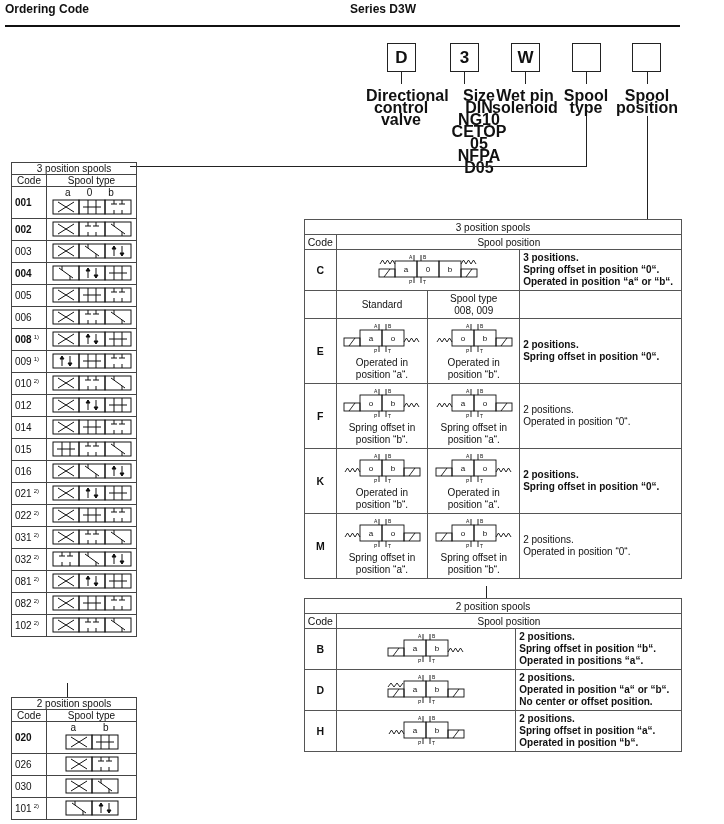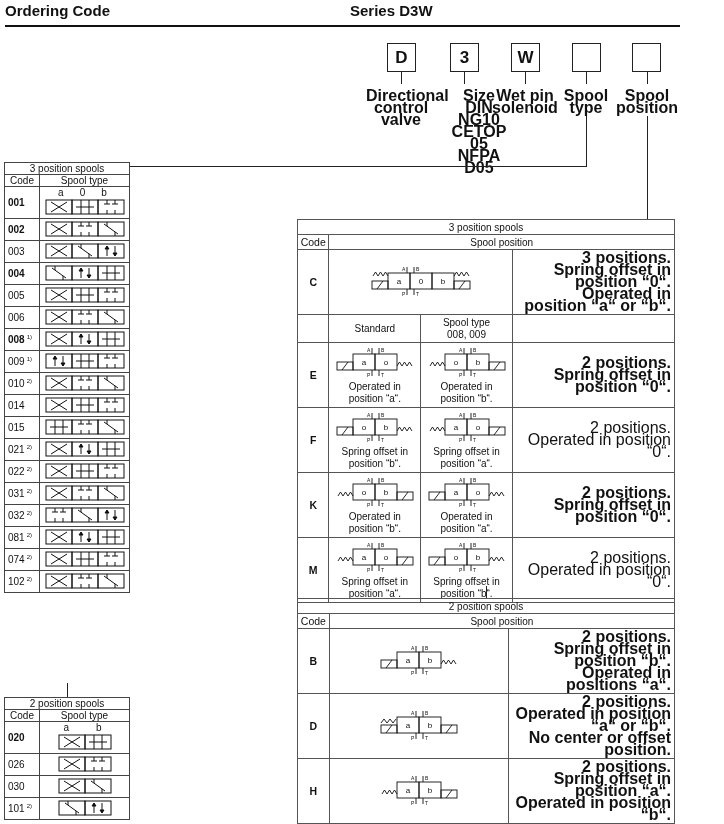--- a/index.html
+++ b/index.html
@@ -1,36 +1,36 @@
 <!DOCTYPE html>
 <html><head>
 <meta charset="utf-8">
 <style>
   html,body{margin:0;padding:0;background:#fff;}
   body{width:724px;height:824px;position:relative;overflow:hidden;font-family:"Liberation Sans",sans-serif;color:#111;}
   .abs{position:absolute;}
-  .h-title{font-weight:bold;font-size:15px;top:2px;}
+  .h-title{font-weight:bold;font-size:12px;top:2px;}
   .rule{position:absolute;left:5px;top:25px;width:675px;height:2px;background:#111;}
   .codebox{position:absolute;top:43px;width:29px;height:29px;border:1.5px solid #222;box-sizing:border-box;font-weight:bold;font-size:17px;text-align:center;line-height:27px;}
   .vline{position:absolute;width:1px;background:#222;}
   .hline{position:absolute;height:1px;background:#222;}
   .clabel{position:absolute;top:90px;font-weight:bold;font-size:16px;line-height:12px;text-align:center;width:70px;}
-  table{border-collapse:collapse;}
+  table{border-collapse:collapse;margin-left:7px;}
   .lt{position:absolute;left:4px;width:126px;font-size:10px;}
   .lt td{border:1px solid #444;padding:0;height:21px;text-align:center;}
   .lt .hdr td{height:11px;font-size:10px;line-height:11px;}
   .lt td.code{width:31px;text-align:left;padding-left:3px;font-size:10px;}
   .lt td.code.b{font-weight:bold;}
   .lt sup{font-size:6px;vertical-align:4px;margin-left:2px;font-weight:normal;}
   .lt .ab{font-size:10px;line-height:10px;display:flex;justify-content:space-around;padding:0 14px 0 10px;}
   .sym{display:inline-block;vertical-align:middle;}
   .rt{position:absolute;left:297px;width:378px;font-size:10px;}
   .rt td{border:1px solid #555;padding:0;text-align:center;}
   .rt td.code{width:31px;font-weight:bold;font-size:10.5px;}
-  .rt td.desc{text-align:right;padding:2px 3px;font-size:16px;line-height:12px;}
+  .rt td.desc{text-align:left;padding:2px 3px;font-size:10px;line-height:12px;}
   .rt td.desc.b{font-weight:bold;}
   .rt .cap{font-size:10px;line-height:12px;display:block;}
 </style>
 </head>
 <body>
 
 <div class="abs h-title" style="left:5px;">Ordering Code</div>
 <div class="abs h-title" style="left:350px;text-align:center;">Series D3W</div>
 <div class="rule"></div>
 
@@ -249,20 +249,36 @@
               <line x1="44" y1="12" x2="44" y2="16"></line>
               <line x1="33" y1="6" x2="39" y2="6"></line>
               <line x1="41" y1="6" x2="47" y2="6"></line>
               <rect x="53" y="2" width="26" height="14"></rect>
               <line x1="59" y1="4" x2="73" y2="14"></line>
               <line x1="62" y1="2" x2="62" y2="6"></line>
               <line x1="70" y1="12" x2="70" y2="16"></line>
             </svg></span></td>
       </tr>
       <tr>
+        <td class="code"><span>012</span></td>
+        <td><span class="sym"><svg width="80" height="18" viewBox="0 0 80 18" fill="none" stroke="#111" stroke-width="1">
+              <rect x="1" y="2" width="26" height="14"></rect>
+              <line x1="6" y1="4" x2="22" y2="14"></line>
+              <line x1="6" y1="14" x2="22" y2="4"></line>
+              <rect x="27" y="2" width="26" height="14"></rect>
+              <line x1="36" y1="4" x2="36" y2="14"></line>
+              <line x1="44" y1="4" x2="44" y2="14"></line>
+              <path d="M36 4 l-2 3 h4z M44 14 l-2 -3 h4z" fill="#111"></path>
+              <rect x="53" y="2" width="26" height="14"></rect>
+              <line x1="57" y1="9" x2="75" y2="9"></line>
+              <line x1="62" y1="2" x2="62" y2="16"></line>
+              <line x1="70" y1="2" x2="70" y2="16"></line>
+            </svg></span></td>
+      </tr>
+      <tr>
         <td class="code"><span>014</span></td>
         <td><span class="sym"><svg width="80" height="18" viewBox="0 0 80 18" fill="none" stroke="#111" stroke-width="1">
               <rect x="1" y="2" width="26" height="14"></rect>
               <line x1="6" y1="4" x2="22" y2="14"></line>
               <line x1="6" y1="14" x2="22" y2="4"></line>
               <rect x="27" y="2" width="26" height="14"></rect>
               <line x1="31" y1="9" x2="49" y2="9"></line>
               <line x1="36" y1="2" x2="36" y2="16"></line>
               <line x1="44" y1="2" x2="44" y2="16"></line>
               <rect x="53" y="2" width="26" height="14"></rect>
@@ -285,20 +301,36 @@
               <line x1="36" y1="2" x2="36" y2="6"></line>
               <line x1="44" y1="2" x2="44" y2="6"></line>
               <line x1="36" y1="12" x2="36" y2="16"></line>
               <line x1="44" y1="12" x2="44" y2="16"></line>
               <line x1="33" y1="6" x2="39" y2="6"></line>
               <line x1="41" y1="6" x2="47" y2="6"></line>
               <rect x="53" y="2" width="26" height="14"></rect>
               <line x1="59" y1="4" x2="73" y2="14"></line>
               <line x1="62" y1="2" x2="62" y2="6"></line>
               <line x1="70" y1="12" x2="70" y2="16"></line>
+            </svg></span></td>
+      </tr>
+      <tr>
+        <td class="code"><span>016</span></td>
+        <td><span class="sym"><svg width="80" height="18" viewBox="0 0 80 18" fill="none" stroke="#111" stroke-width="1">
+              <rect x="1" y="2" width="26" height="14"></rect>
+              <line x1="6" y1="4" x2="22" y2="14"></line>
+              <line x1="6" y1="14" x2="22" y2="4"></line>
+              <rect x="27" y="2" width="26" height="14"></rect>
+              <line x1="33" y1="4" x2="47" y2="14"></line>
+              <line x1="36" y1="2" x2="36" y2="6"></line>
+              <line x1="44" y1="12" x2="44" y2="16"></line>
+              <rect x="53" y="2" width="26" height="14"></rect>
+              <line x1="62" y1="4" x2="62" y2="14"></line>
+              <line x1="70" y1="4" x2="70" y2="14"></line>
+              <path d="M62 4 l-2 3 h4z M70 14 l-2 -3 h4z" fill="#111"></path>
             </svg></span></td>
       </tr>
       <tr>
         <td class="code"><span>021</span><sup>2)</sup></td>
         <td><span class="sym"><svg width="80" height="18" viewBox="0 0 80 18" fill="none" stroke="#111" stroke-width="1">
               <rect x="1" y="2" width="26" height="14"></rect>
               <line x1="6" y1="4" x2="22" y2="14"></line>
               <line x1="6" y1="14" x2="22" y2="4"></line>
               <rect x="27" y="2" width="26" height="14"></rect>
               <line x1="36" y1="4" x2="36" y2="14"></line>
@@ -378,21 +410,21 @@
               <line x1="36" y1="4" x2="36" y2="14"></line>
               <line x1="44" y1="4" x2="44" y2="14"></line>
               <path d="M36 4 l-2 3 h4z M44 14 l-2 -3 h4z" fill="#111"></path>
               <rect x="53" y="2" width="26" height="14"></rect>
               <line x1="57" y1="9" x2="75" y2="9"></line>
               <line x1="62" y1="2" x2="62" y2="16"></line>
               <line x1="70" y1="2" x2="70" y2="16"></line>
             </svg></span></td>
       </tr>
       <tr>
-        <td class="code"><span>074</span><sup>2)</sup></td>
+        <td class="code"><span>082</span><sup>2)</sup></td>
         <td><span class="sym"><svg width="80" height="18" viewBox="0 0 80 18" fill="none" stroke="#111" stroke-width="1">
               <rect x="1" y="2" width="26" height="14"></rect>
               <line x1="6" y1="4" x2="22" y2="14"></line>
               <line x1="6" y1="14" x2="22" y2="4"></line>
               <rect x="27" y="2" width="26" height="14"></rect>
               <line x1="31" y1="9" x2="49" y2="9"></line>
               <line x1="36" y1="2" x2="36" y2="16"></line>
               <line x1="44" y1="2" x2="44" y2="16"></line>
               <rect x="53" y="2" width="26" height="14"></rect>
               <line x1="62" y1="2" x2="62" y2="6"></line>

